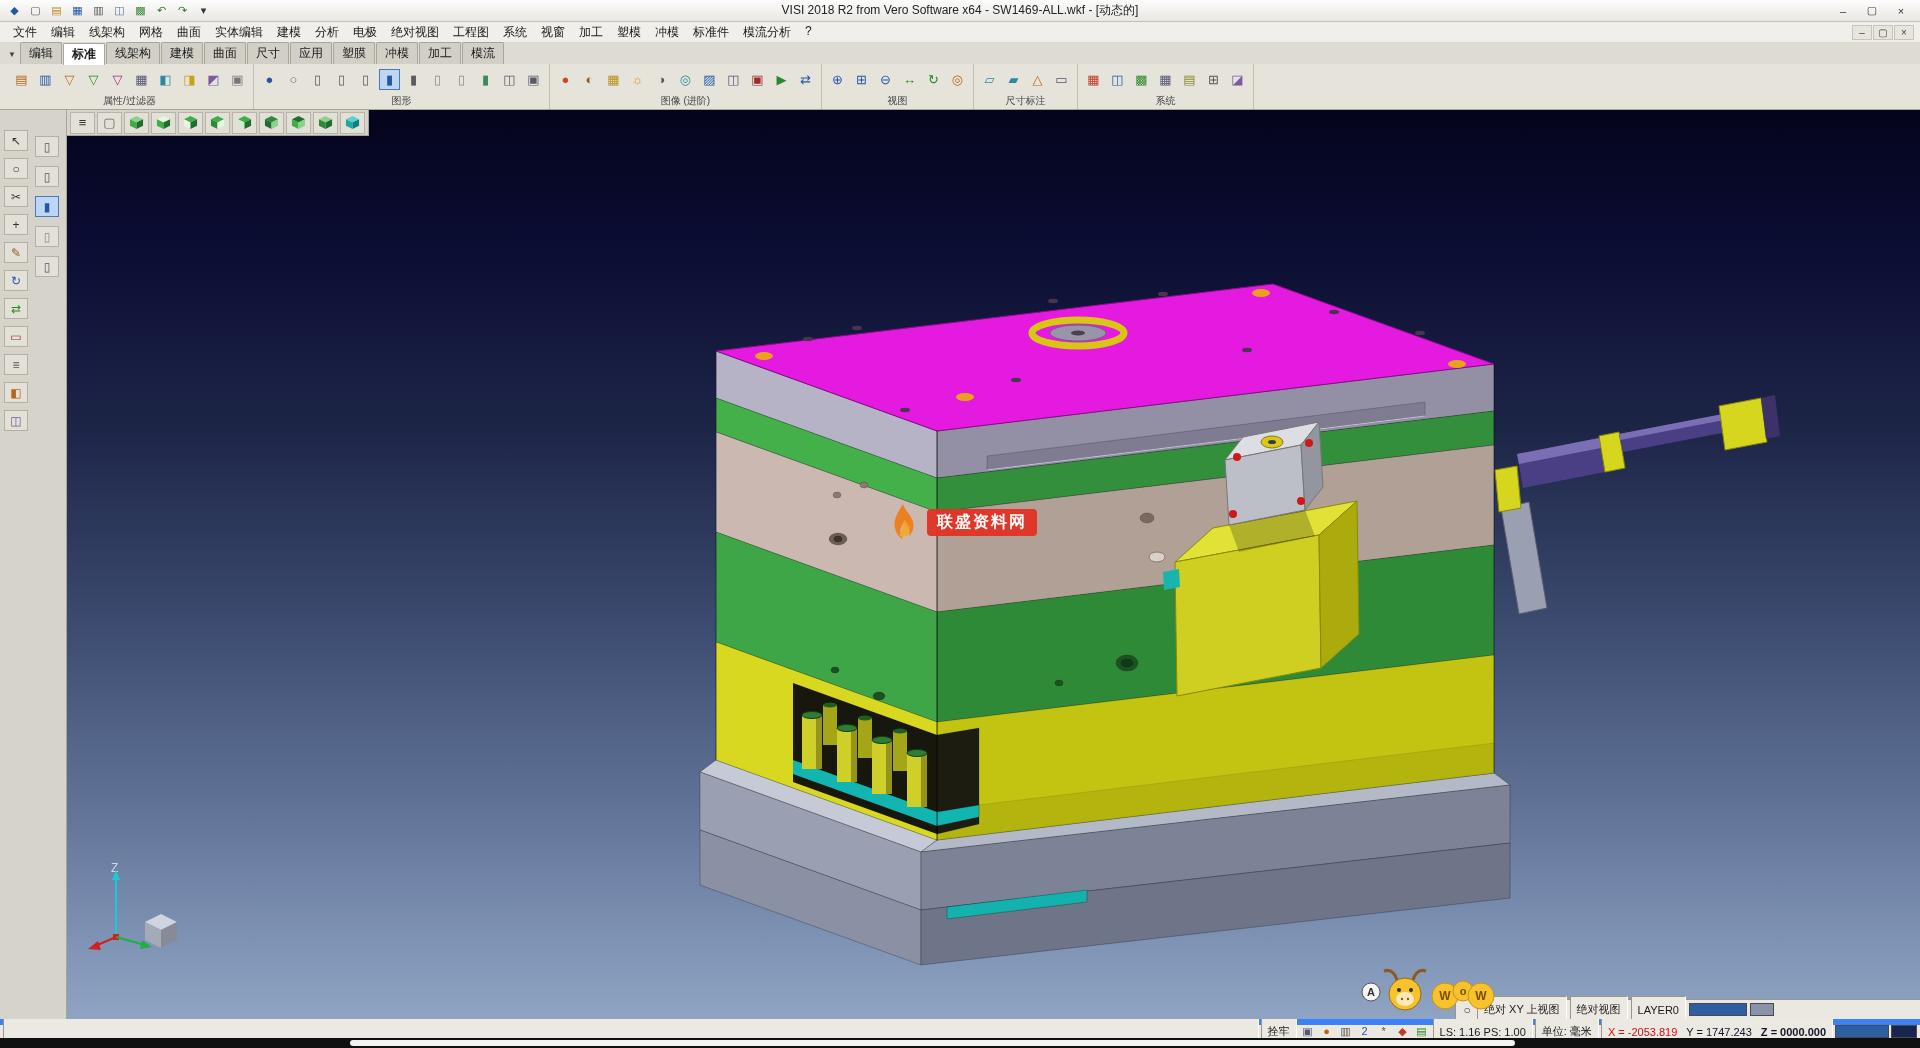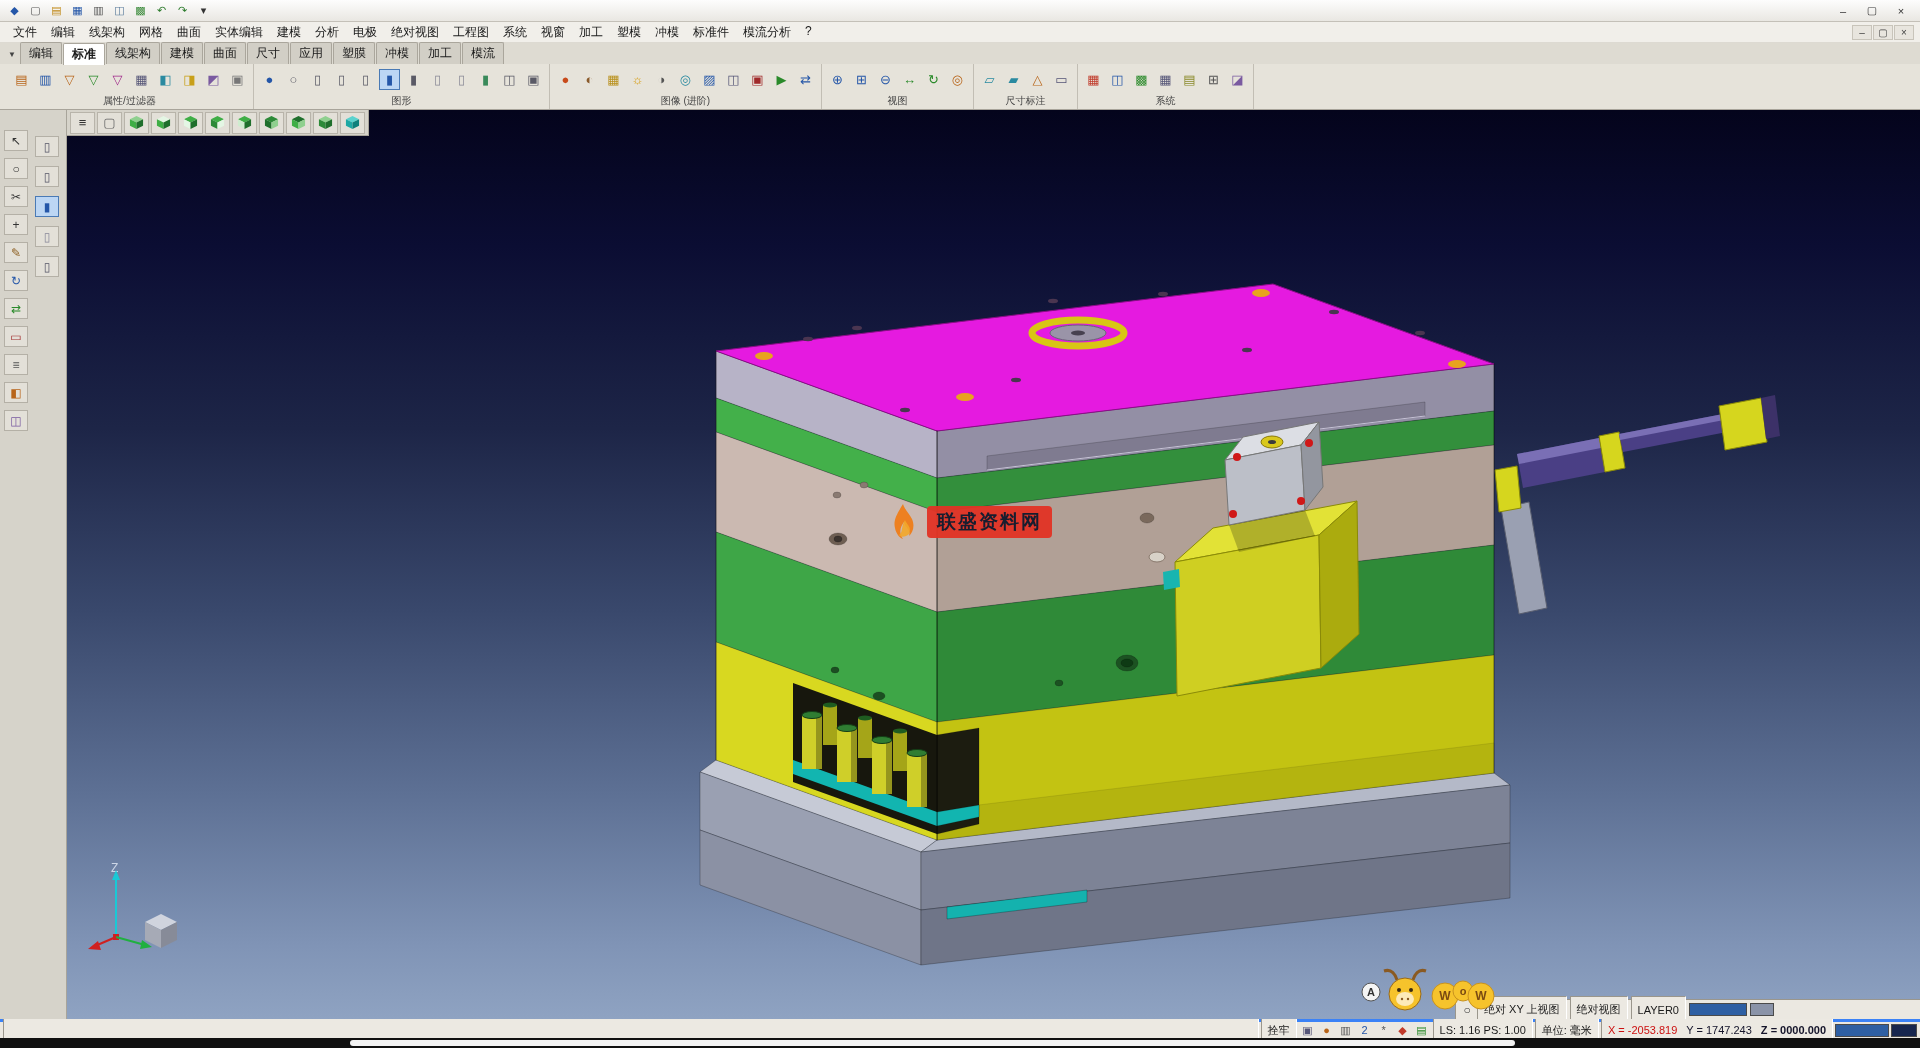--- a/index.html
+++ b/index.html
@@ -49,35 +49,35 @@
   .viewport { position:relative; flex:1; overflow:hidden;
     background:linear-gradient(180deg,#04041c 0%,#0b0d33 15%,#1d2547 35%,#39486c 55%,#5d7094 75%,#8094b6 92%,#8fa3c2 100%); }
   .model { position:absolute; left:0; top:0; }
 
   .viewcube-bar { position:absolute; top:0; left:0; height:26px; background:#d6d3ca;
     border-right:1px solid #a8a49a; border-bottom:1px solid #a8a49a;
     display:flex; align-items:center; padding:0 3px; gap:2px; z-index:4; }
   .viewcube-bar .tb-icon { width:25px; height:22px; background:#e3e0d8; border:1px solid #b8b4aa; }
 
   .watermark { position:absolute; left:818px; top:392px; display:flex; align-items:center; gap:6px; opacity:0.95; z-index:3; }
-  .wm-box { background:#e23325; color:#0f172a; font-size:19px; font-weight:bold; padding:3px 10px;
+  .wm-box { background:#e23325; color:#ffffff; font-size:16px; font-weight:bold; padding:3px 10px;
     border-radius:4px; letter-spacing:2px; white-space:nowrap; }
 
   .axis { position:absolute; left:16px; bottom:58px; z-index:3; }
   .mascot { position:absolute; left:1290px; top:856px; z-index:6; }
 
   .status-upper { position:absolute; right:0; bottom:0; width:465px; height:20px; background:#ebe8e1;
     border-top:1px solid #9a968c; border-left:1px solid #9a968c; display:flex; align-items:center;
     gap:3px; padding:0 4px; font-size:11px; z-index:5; }
   .su-search { width:14px; text-align:center; color:#333; font-size:12px; }
   .su-cell, .sb-cell { height:28px; display:flex; align-items:center; padding:0 6px; background:#ece9e2;
     border:1px solid; border-color:#9a968c #ffffff #ffffff #9a968c; white-space:nowrap; }
   .swatch { height:13px; border:1px solid #4a4a4a; }
 
-  .statusbar { height:19px; background:#ebe8e1; border-top:3px solid #3b82f6; display:flex;
+  .statusbar { height:19px; background:#ebe8e1; border-top:6px solid #3b82f6; display:flex;
     align-items:center; gap:2px; padding:0 3px; font-size:11px; }
   .sb-cell.grow { flex:1; }
   .sb-icons { display:flex; gap:1px; }
   .sb-icons .tb-icon { width:18px; height:16px; font-size:11px; }
   .coords .coord-x { color:#cc1111; margin-right:9px; }
   .coords .coord-y { margin-right:9px; color:#14142a; }
   .coords .coord-z { color:#14142a;font-weight:bold; }
 
   .taskbar { height:10px; background:#101010; position:relative; }
   .task-seg { position:absolute; left:350px; top:2px; width:1165px; height:6px; background:#f2f2f2; border-radius:3px; }
@@ -93,20 +93,21 @@
         <span class="tb-icon" style="color: rgb(85, 85, 85);">▢</span>
         <span class="tb-icon" style="color: rgb(192, 138, 26);">▤</span>
         <span class="tb-icon" style="color: rgb(36, 86, 168);">▦</span>
         <span class="tb-icon" style="color: rgb(85, 85, 85);">▥</span>
         <span class="tb-icon" style="color: rgb(85, 119, 153);">◫</span>
         <span class="tb-icon" style="color: rgb(58, 138, 58);">▩</span>
         <span class="tb-icon" style="color: rgb(42, 122, 42);">↶</span>
         <span class="tb-icon" style="color: rgb(42, 122, 42);">↷</span>
         <span class="tb-icon" style="color: rgb(51, 51, 51);">▾</span>
       </div>
+    <div class="title-text">VISI 2018 R2 from Vero Software x64 - SW1469-ALL.wkf - [动态的]</div>
     <div class="win-controls">
       <span class="win-btn">–</span>
       <span class="win-btn">▢</span>
       <span class="win-btn">×</span>
     </div>
   </div>
 
   <div class="menubar">
     <div class="menu-items">
         <div class="menu-item">文件</div>

